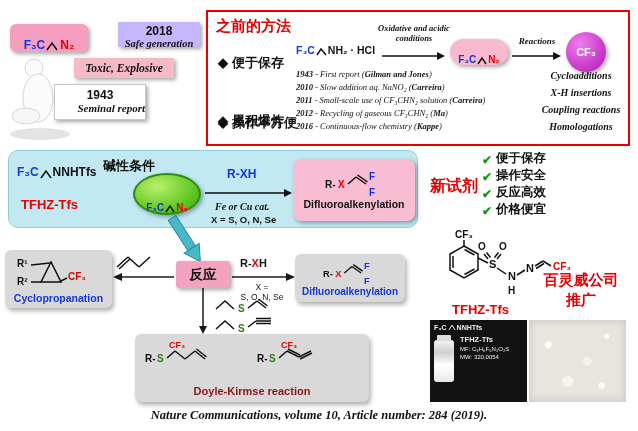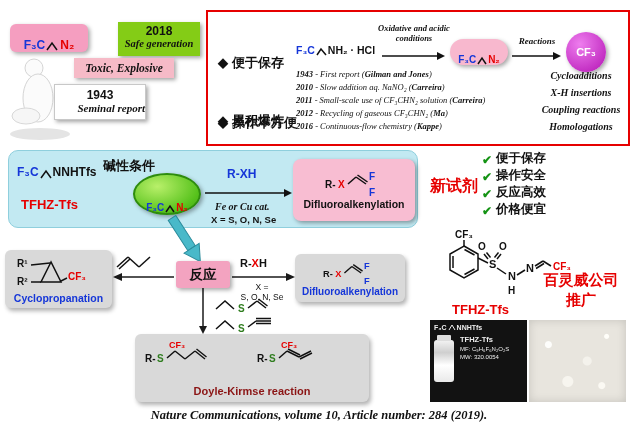--- a/index.html
+++ b/index.html
@@ -41,34 +41,35 @@
   </svg>
 
   <div class="abs flex shadow" style="left:10px;top:24px;width:78px;height:28px;background:#f59ec0;border-radius:6px;justify-content:center;gap:1px;z-index:2;">
     <span class="b blue" style="font-size:12px;">F₃C</span>
     <svg width="13" height="11" viewBox="0 0 13 11">
         <polyline class="bond" points="1,9 6,2 11,9"></polyline>
       </svg>
     <span class="b red" style="font-size:12px;">N₂</span>
   </div>
 
-  <div class="abs shadow center" style="left:118px;top:22px;width:82px;height:34px;background:#84cc16;padding-top:2px;z-index:2;">
+  <div class="abs shadow center" style="left:118px;top:22px;width:82px;height:25px;background:#c4b5fd;padding-top:2px;z-index:2;">
     <div class="b" style="font-size:12px;">2018</div>
     <div class="b i serif" style="font-size:10.5px;">Safe generation</div>
   </div>
 
   <div class="abs shadow b i serif center" style="left:74px;top:58px;width:100px;height:20px;background:#f6bac7;font-size:11.5px;line-height:20px;z-index:3;">Toxic, Explosive</div>
 
   <div class="abs shadow center" style="left:54px;top:84px;width:92px;height:36px;background:#fff;border:1px solid #c8c8c8;padding-top:3px;z-index:3;">
     <div class="b" style="font-size:12px;">1943</div>
     <div class="b i serif" style="font-size:11px;text-align:right;">Seminal report</div>
   </div>
 
   <div class="abs" style="left:206px;top:10px;width:424px;height:136px;border:2.5px solid #e60000;background:#fff;">
 
+    <div class="abs b red nowrap" style="left:8px;top:5px;font-size:15px;">之前的方法</div>
 
     <div class="abs b nowrap" style="left:10px;top:42px;font-size:13px;"><span style="margin-right:4px;">◆</span><span>便于保存</span></div>
     <div class="abs b nowrap" style="left:10px;top:72px;font-size:13px;margin-top:28px;"><span style="margin-right:4px;">◆</span><span>累积爆炸</span></div>
     <div class="abs b nowrap" style="left:10px;top:102px;font-size:13px;"><span style="margin-right:4px;">◆</span><span>操作不方便</span></div>
 
     <div class="abs flex nowrap" style="left:88px;top:32px;gap:1px;">
       <span class="b blue" style="font-size:10.5px;">F₃C</span>
       <svg width="11" height="9" viewBox="0 0 11 9">
           <polyline class="bond" points="1,8 5,2 10,8"></polyline>
         </svg>

